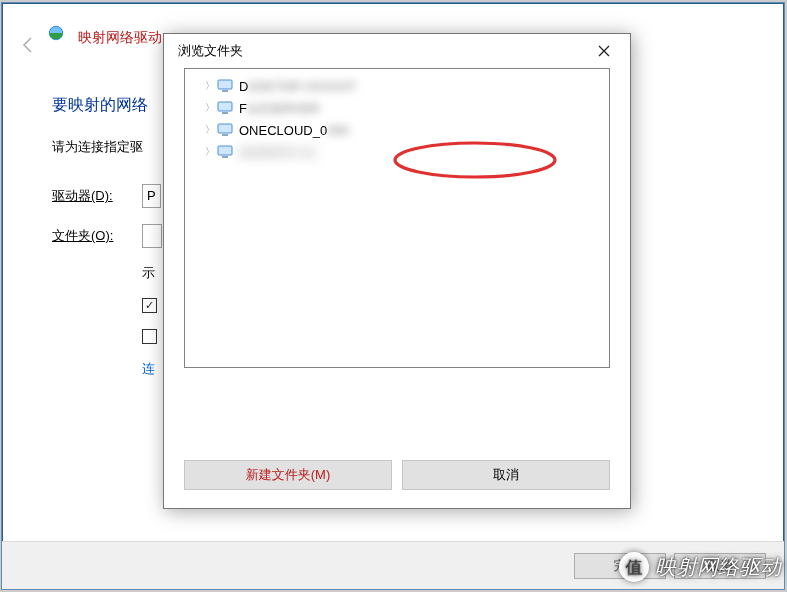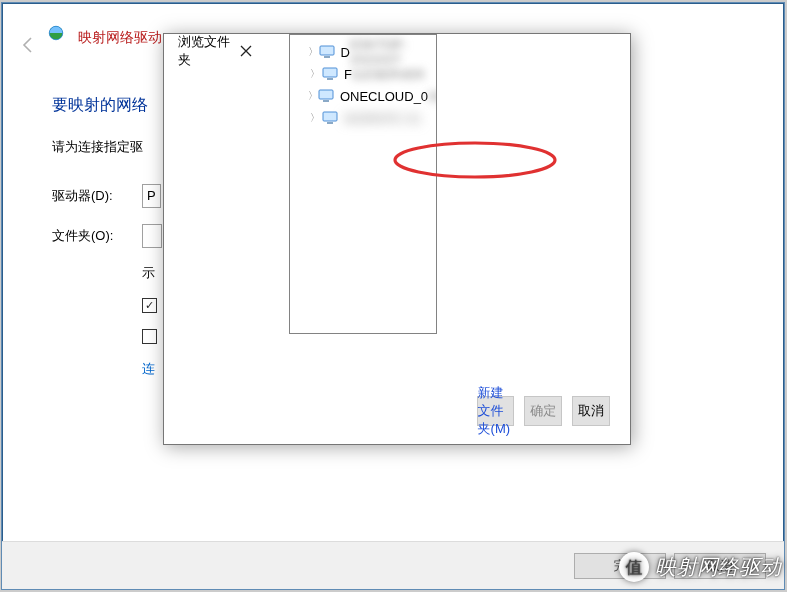--- a/index.html
+++ b/index.html
@@ -8,42 +8,42 @@
   
   .win { position:absolute; left:1px; top:2px; width:784px; height:588px; background:#fff; border:1px solid #5f8bb4; box-shadow:0 0 0 1px #2b5d8c inset; }
   .back-head { position:relative; height:68px; padding:20px 0 0 50px; }
   .back-arrow { position:absolute; left:15px; top:30px; width:24px; height:24px; display:flex; align-items:center; justify-content:center; color:#9c9c9c; font-size:20px; }
   .back-glyph { position:absolute; left:45px; top:22px; width:24px; height:24px; }
   .back-title { position:absolute; left:76px; top:26px; font-size:14px; color:#b91c1c; }
   .back-body { padding:0 0 0 50px; }
   .h-blue { color:#003399; font-size:16px; margin:24px 0 22px 0; }
   .lbl { font-size:13px; color:#000; margin-bottom:28px; }
   .row { display:flex; align-items:center; font-size:13px; margin-bottom:16px; }
-  .row .k { width:90px; }
+  .row .k { width:90px;text-decoration:underline; }
   .row .v { height:24px; border:1px solid #a0a0a0; background:#fff; flex:0 0 20px; }
   .chk { width:15px; height:15px; border:1px solid #333; margin-right:6px; display:inline-flex; align-items:center; justify-content:center; font-size:11px; color:#222; background:#fff; }
   .link { color:#0066cc; font-size:13px; }
   .back-footer { position:absolute; bottom:0; left:0; right:0; height:48px; background:#f0f0f0; border-top:1px solid #dcdcdc; display:flex; justify-content:flex-end; align-items:center; padding-right:18px; gap:8px;}
   .btn-f { height:26px; min-width:92px; border:1px solid #adadad; background:#e1e1e1; font-size:13px; color:#555; display:flex; align-items:center; justify-content:center; }
 
   
-  .dlg { position:absolute; left:163px; top:33px; width:468px; height:412px; background:#fff; border:1px solid #767676; box-shadow:2px 2px 18px rgba(0,0,0,.35); display:flex; }
+  .dlg { position:absolute; left:163px; top:33px; width:468px; height:476px; background:#fff; border:1px solid #767676; box-shadow:2px 2px 18px rgba(0,0,0,.35); display:flex; flex-direction:column; }
   .dlg-t { height:34px; display:flex; align-items:center; justify-content:space-between; padding:0 8px 0 14px; font-size:13px; }
   .x { width:36px; height:26px; display:flex; align-items:center; justify-content:center; font-size:14px; color:#222; }
   .dlg-sub { font-size:13px; padding:14px 20px 18px 20px; }
   .tree { margin:0 20px; height:300px; border:1px solid #828282; padding:6px 4px 4px 4px; overflow:hidden; position:relative; }
   .node { display:flex; align-items:center; height:22px; font-size:13px; color:#000; position:relative; }
   .exp { width:14px; text-align:center; color:#6e6e6e; font-size:10px; user-select:none; }
   .ic  { width:18px; height:16px; margin-right:4px; display:flex; align-items:center; justify-content:center; }
   .blur { filter:blur(4px); color:#777; }
   .blur2 { filter:blur(6px); color:#888; }
   .ring { position:absolute; left:226px; top:105px; width:170px; height:42px; pointer-events:none; }
   .dlg-btns { margin:auto 20px 18px 20px; display:flex; gap:10px; }
   .dbtn { flex:1; height:30px; border:1px solid #c6c6c6; background:#e1e1e1; font-size:13px; display:flex; align-items:center; justify-content:center; }
-  .dbtn.dis { color:#1d4ed8; }
+  .dbtn.dis { color:#b91c1c; }
   .dbtn.pri { color:#8a8a8a; }
 
   
   .wm { position:absolute; right:6px; bottom:10px; display:flex; align-items:center; gap:6px; color:#fff; font-size:21px; font-style:italic; text-shadow:0 0 6px rgba(0,0,0,.8),0 0 2px #000; }
   .wm .c { width:30px; height:30px; border-radius:50%; background:#fff; color:#444; display:flex; align-items:center; justify-content:center; font-size:17px; font-style:normal; box-shadow:0 0 6px rgba(0,0,0,.5);}
   
   .pc svg, .net svg { display:block }
 </style>
 </head>
 <body>
@@ -160,21 +160,20 @@
       <span class="blur2">WORKPC-01</span>
     </div>
   </div>
 
   <svg class="ring" viewBox="0 0 170 42">
     <ellipse cx="85" cy="21" rx="80" ry="17" fill="none" stroke="#e03131" stroke-width="3.2"></ellipse>
   </svg>
 
   <div class="dlg-btns">
     <div class="dbtn dis">新建文件夹(M)</div>
-    <div class="dbtn pri">确定</div>
     <div class="dbtn">取消</div>
   </div>
 </div>
 
 <div class="wm">
   <span class="c">值</span>
   <span>映射网络驱动</span>
 </div>
 
 </body></html>

